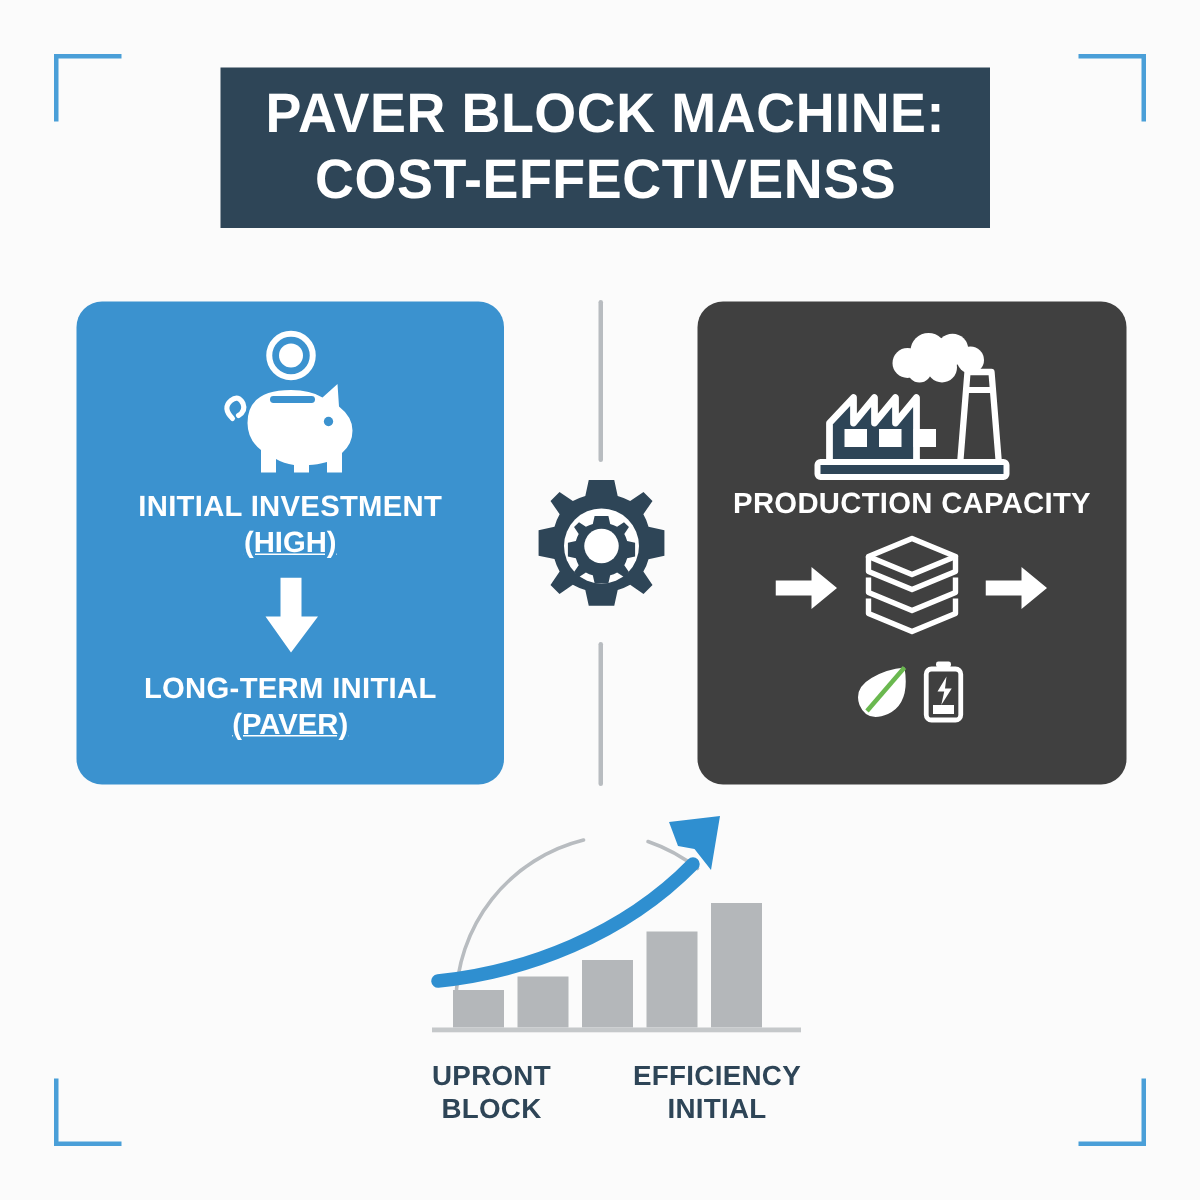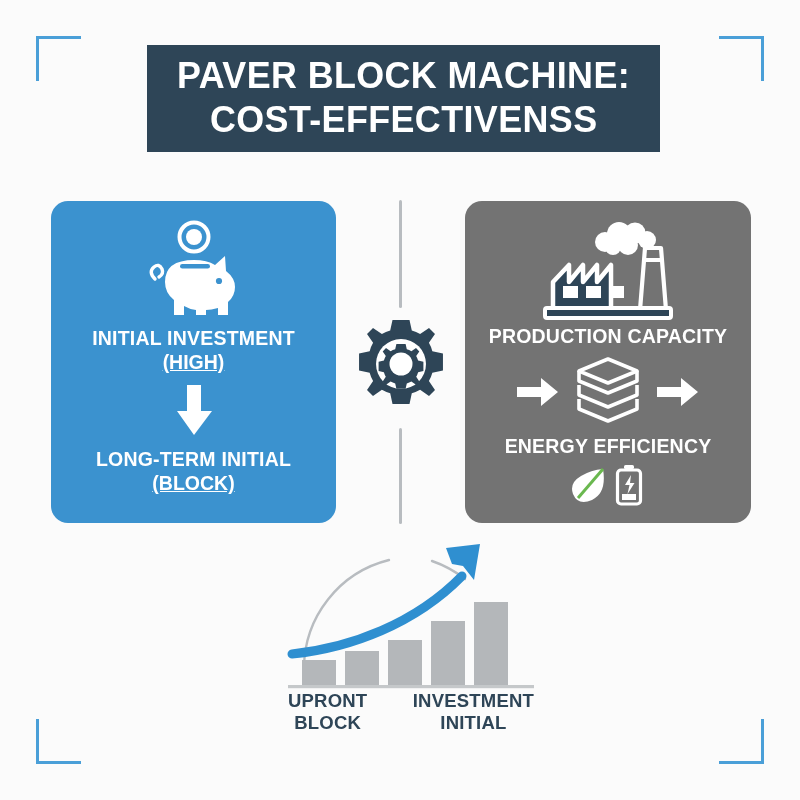--- a/index.html
+++ b/index.html
@@ -76,21 +76,21 @@
     width: 285px;
     height: 322px;
     background: #3b92cf;
     padding-top: 19px;
   }
   .card.right {
     left: 465px;
     top: 201px;
     width: 286px;
     height: 322px;
-    background: #737373;
+    background: #404040;
     padding-top: 19px;
   }
   .card-label {
     color: #ffffff;
     font-weight: bold;
     font-size: 19.5px;
     line-height: 24px;
     letter-spacing: 0.2px;
     text-align: center;
     white-space: nowrap;
@@ -153,20 +153,21 @@
     padding: 0 8px;
     box-sizing: border-box;
   }
   .axis-label {
     color: #2e4557;
     font-weight: bold;
     font-size: 18.5px;
     line-height: 22px;
     text-align: center;
     letter-spacing: 0.2px;
+    margin-top: 16px;
   }
 </style>
 </head>
 <body>
 
 <div id="canvas">
 
   <div class="corner tl"></div>
   <div class="corner tr"></div>
   <div class="corner bl"></div>
@@ -198,21 +199,21 @@
     <div class="card-label">INITIAL INVESTMENT</div>
     <div class="card-sub">(HIGH)</div>
 
     <div class="icon-box" style="width:54px;height:56px;margin-top:9px;margin-bottom:8px;">
       <svg width="48" height="52" viewBox="0 0 48 52">
         <path d="M17 0 h14 v26 h11 L24 50 L7 26 h10 z" fill="#ffffff"></path>
       </svg>
     </div>
 
     <div class="card-label">LONG-TERM INITIAL</div>
-    <div class="card-sub">(BLOCK)</div>
+    <div class="card-sub">(PAVER)</div>
   </div>
 
   <div class="divider top"></div>
   <div class="divider bottom"></div>
 
   <div class="gear-wrap">
     <svg width="92" height="92" viewBox="0 0 92 92">
       <g fill="#2e4557">
         <path d="M46 2 l8.5 0 l2.3 10.6 a34 34 0 0 1 8.3 3.45 l8.9 -6.1 l6 6 l-6.1 8.9 a34 34 0 0 1 3.45 8.3 l10.6 2.3 l0 8.5 l0 8.5 l-10.6 2.3 a34 34 0 0 1 -3.45 8.3 l6.1 8.9 l-6 6 l-8.9 -6.1 a34 34 0 0 1 -8.3 3.45 l-2.3 10.6 l-8.5 0 l-8.5 0 l-2.3 -10.6 a34 34 0 0 1 -8.3 -3.45 l-8.9 6.1 l-6 -6 l6.1 -8.9 a34 34 0 0 1 -3.45 -8.3 l-10.6 -2.3 l0 -8.5 l0 -8.5 l10.6 -2.3 a34 34 0 0 1 3.45 -8.3 l-6.1 -8.9 l6 -6 l8.9 6.1 a34 34 0 0 1 8.3 -3.45 l2.3 -10.6 z"></path>
       </g>
@@ -271,21 +272,20 @@
         </svg>
       </div>
 
       <div class="icon-box" style="width:42px;height:30px;">
         <svg width="42" height="30" viewBox="0 0 42 30">
           <path d="M0 10 h24 v-9 l17 14 l-17 14 v-9 h-24 z" fill="#ffffff"></path>
         </svg>
       </div>
     </div>
 
-    <div class="card-label">ENERGY EFFICIENCY</div>
 
     <div style="display:flex;align-items:center;justify-content:center;gap:6px;margin-top:6px;">
       <div class="icon-box" style="width:36px;height:40px;">
         <svg width="36" height="40" viewBox="0 0 36 40">
           <path d="M31 4 q4 24 -11 31 q-14 6 -19 -6 q-4 -11 8 -18 q10 -6 22 -7 z" fill="#ffffff"></path>
           <path d="M31 4 L6 33" stroke="#6ab84f" stroke-width="3" fill="none"></path>
         </svg>
       </div>
       <div class="icon-box" style="width:30px;height:42px;">
         <svg width="30" height="42" viewBox="0 0 30 42">
@@ -320,19 +320,19 @@
       </g>
     </svg>
 
 
     <div class="axis-labels">
       <div class="axis-label">
         <span>UPRONT</span><br>
         <span>BLOCK</span>
       </div>
       <div class="axis-label">
-        <span>INVESTMENT</span><br>
+        <span>EFFICIENCY</span><br>
         <span>INITIAL</span>
       </div>
     </div>
   </div>
 
 </div>
 
 </body></html>

